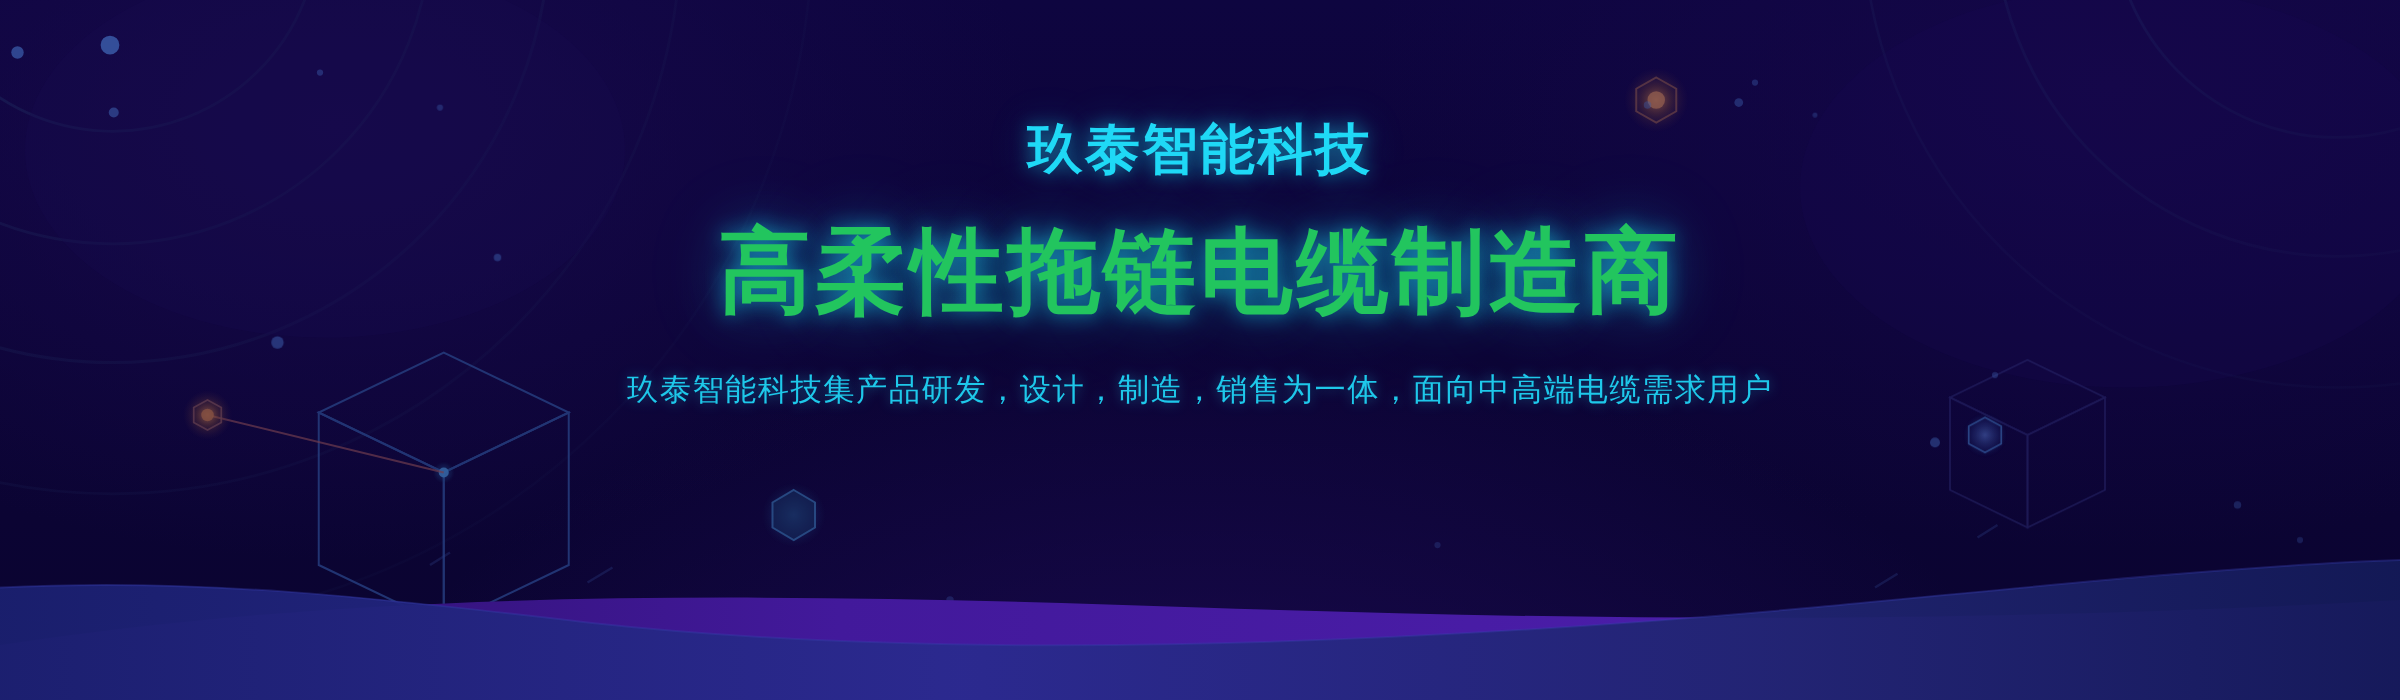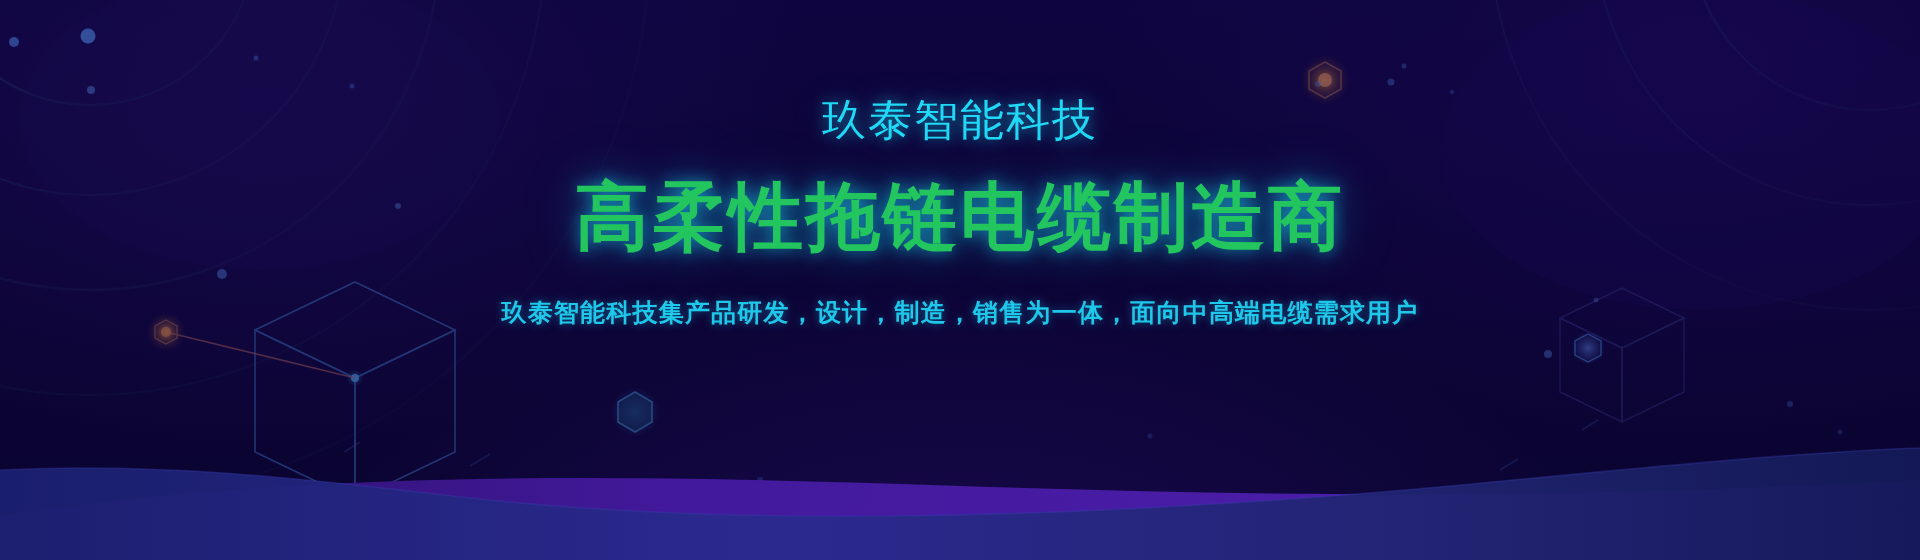--- a/index.html
+++ b/index.html
@@ -48,21 +48,21 @@
     flex-direction: column;
     align-items: center;
     z-index: 5;
     pointer-events: none;
   }
   .content > * { pointer-events: auto; }
 
   .brand-line {
     margin-top: 98px;
     font-size: 44px;
-    font-weight: 400;
+    font-weight: 700;
     letter-spacing: 2px;
     color: #1fd9f6;
     line-height: 1;
     text-shadow:
       0 0 14px rgba(31,217,246,0.55),
       0 0 34px rgba(31,217,246,0.28);
     white-space: nowrap;
   }
 
   .headline {
@@ -75,21 +75,21 @@
     text-shadow:
       0 0 16px rgba(26,217,248,0.60),
       0 0 44px rgba(26,217,248,0.32),
       0 0 80px rgba(26,217,248,0.16);
     white-space: nowrap;
   }
 
   .subline {
     margin-top: 46px;
     font-size: 25px;
-    font-weight: 700;
+    font-weight: 400;
     letter-spacing: 1.2px;
     color: #1ec8ea;
     line-height: 1;
     text-shadow: 0 0 10px rgba(30,200,234,0.45);
     white-space: nowrap;
   }
 </style>
 </head>
 <body>
 

